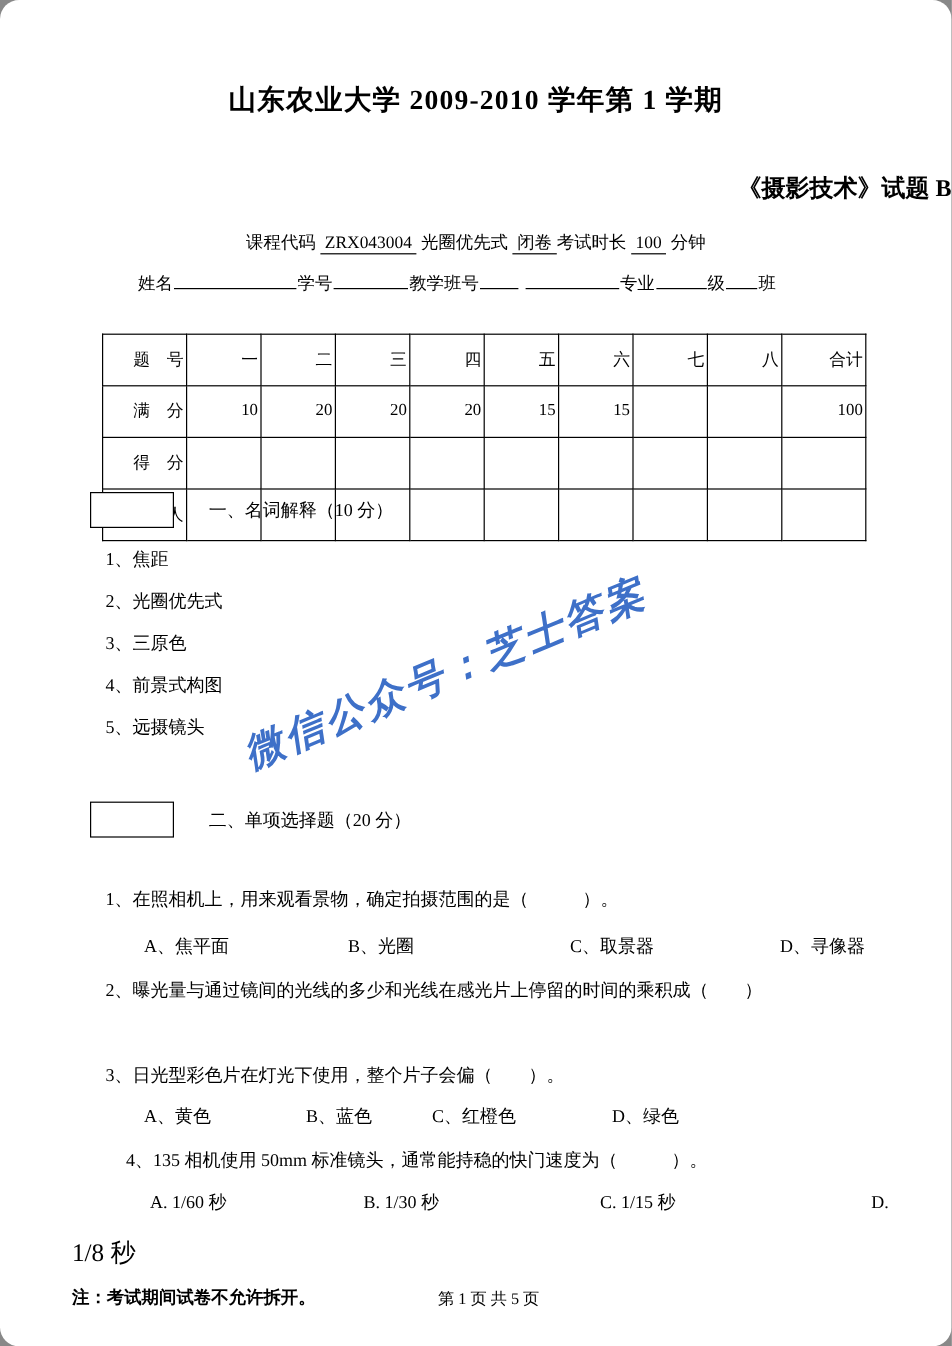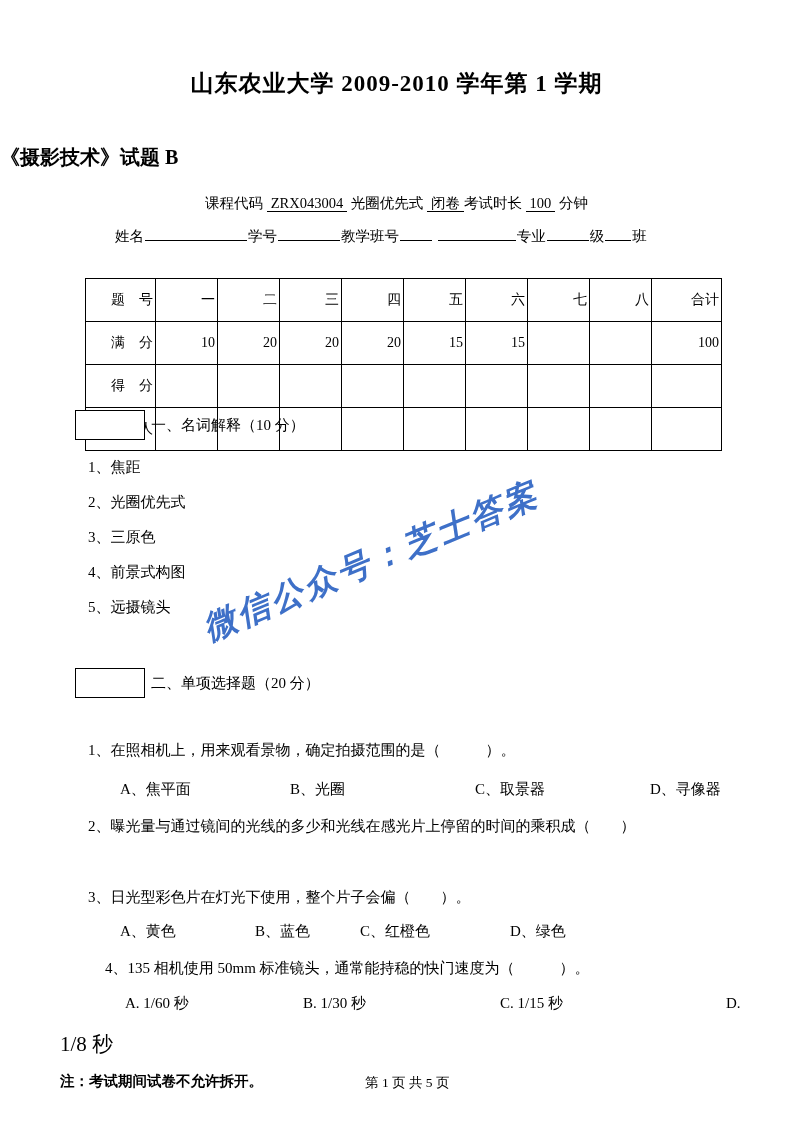--- a/index.html
+++ b/index.html
@@ -5,29 +5,30 @@
   * { margin:0; padding:0; box-sizing:border-box; }
   html,body { background:#888; }
   .page {
     position:relative;
     width:793px; height:1122px;
     margin:0 auto;
     background:#ffffff;
     font-family:"Liberation Serif", serif;
     color:#000;
     overflow:hidden;
+    border-radius:16px;
   }
   .title {
     position:absolute; top:70px; left:0; right:0;
     text-align:center; font-size:23px; font-weight:bold; line-height:28px;
     letter-spacing:1px;
   }
   .subtitle {
     position:absolute; top:144px; left:0; right:0;
-    text-align:left; font-size:20px; font-weight:bold; line-height:26px;
+    text-align:right; font-size:20px; font-weight:bold; line-height:26px;
   }
   .course-line {
     position:absolute; top:194px; left:0; right:0;
     text-align:center; font-size:14.5px; line-height:18px;
   }
   .course-line .u { border-bottom:1px solid #000; padding:0 4px; }
   .student-line {
     position:absolute; top:226px; left:115px;
     font-size:14.5px; line-height:20px; white-space:nowrap;
   }
@@ -38,21 +39,21 @@
   table.score-table {
     position:absolute; top:278px; left:85px;
     border-collapse:collapse; table-layout:fixed; width:636px;
   }
   table.score-table td {
     border:1px solid #000; height:30px;
     text-align:right; font-size:14px; padding:12px 2px;
   }
   table.score-table td.lbl { font-size:14px; }
   .section-header {
-    position:absolute; left:75px; display:flex; align-items:center;
+    position:absolute; left:75px; display:flex; align-items:center;gap:23px;
   }
   .section-header.s1 { top:410px; }
   .section-header.s2 { top:668px; }
   .score-box {
     display:inline-block; width:70px; height:30px;
     border:1px solid #000; background:#fff;
   }
   .section-title {
     font-size:15px; margin-left:6px; white-space:nowrap;
   }

